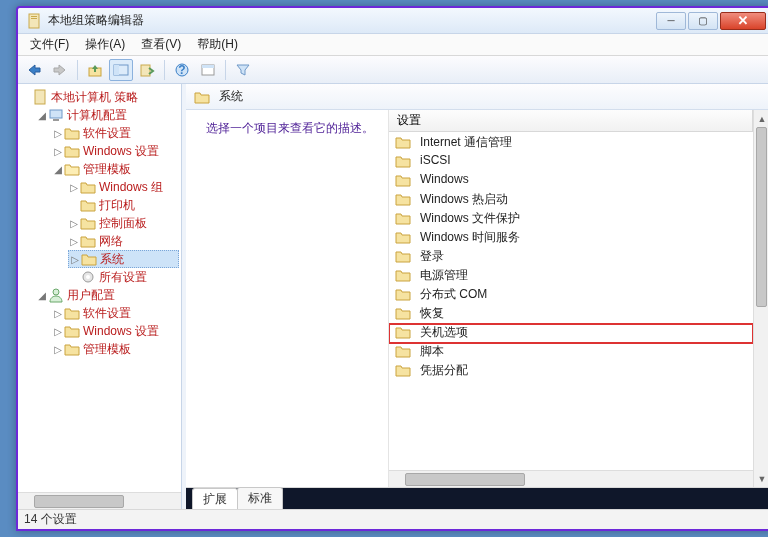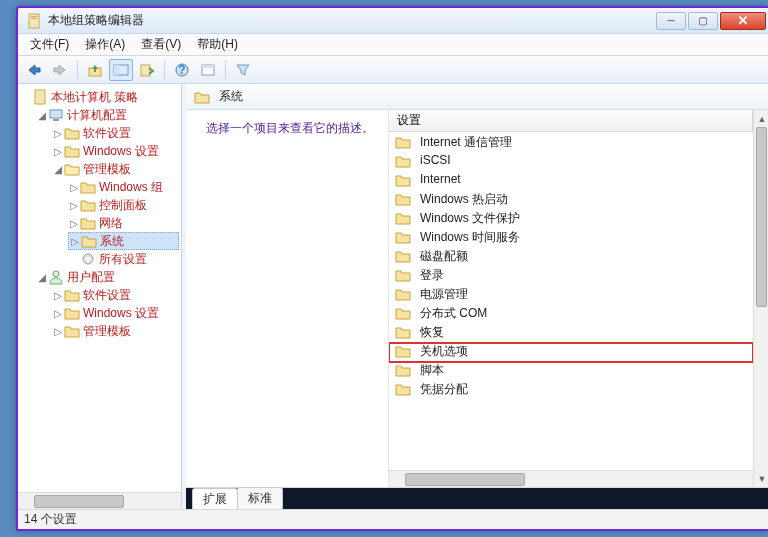--- a/index.html
+++ b/index.html
@@ -190,20 +190,29 @@
                           <div class="tree-row">
                             <span class="twisty">▷</span>
                             <svg class="ticon" viewBox="0 0 16 16">
                               <path d="M1 4h5l1 2h8v8H1z" class="i-folder"></path>
                             </svg>
                             <span class="tlabel">Windows 组</span>
                           </div>
                         </li>
                       <li>
                           <div class="tree-row">
+                            <span class="twisty none">▷</span>
+                            <svg class="ticon" viewBox="0 0 16 16">
+                              <path d="M1 4h5l1 2h8v8H1z" class="i-folder"></path>
+                            </svg>
+                            <span class="tlabel">打印机</span>
+                          </div>
+                        </li>
+                      <li>
+                          <div class="tree-row">
                             <span class="twisty">▷</span>
                             <svg class="ticon" viewBox="0 0 16 16">
                               <path d="M1 4h5l1 2h8v8H1z" class="i-folder"></path>
                             </svg>
                             <span class="tlabel">控制面板</span>
                           </div>
                         </li>
                       <li>
                           <div class="tree-row">
                             <span class="twisty">▷</span>
@@ -311,45 +320,39 @@
               <div class="listrow">
                 <svg class="ticon" viewBox="0 0 16 16">
                   <path d="M1 4h5l1 2h8v8H1z" class="i-folder"></path>
                 </svg>
                 <span class="lbl">iSCSI</span>
               </div>
               <div class="listrow">
                 <svg class="ticon" viewBox="0 0 16 16">
                   <path d="M1 4h5l1 2h8v8H1z" class="i-folder"></path>
                 </svg>
-                <span class="lbl">Internet</span>
+                <span class="lbl">Windows</span>
               </div>
               <div class="listrow">
                 <svg class="ticon" viewBox="0 0 16 16">
                   <path d="M1 4h5l1 2h8v8H1z" class="i-folder"></path>
                 </svg>
                 <span class="lbl">Windows 热启动</span>
               </div>
               <div class="listrow">
                 <svg class="ticon" viewBox="0 0 16 16">
                   <path d="M1 4h5l1 2h8v8H1z" class="i-folder"></path>
                 </svg>
                 <span class="lbl">Windows 文件保护</span>
               </div>
               <div class="listrow">
                 <svg class="ticon" viewBox="0 0 16 16">
                   <path d="M1 4h5l1 2h8v8H1z" class="i-folder"></path>
                 </svg>
                 <span class="lbl">Windows 时间服务</span>
-              </div>
-              <div class="listrow">
-                <svg class="ticon" viewBox="0 0 16 16">
-                  <path d="M1 4h5l1 2h8v8H1z" class="i-folder"></path>
-                </svg>
-                <span class="lbl">磁盘配额</span>
               </div>
               <div class="listrow">
                 <svg class="ticon" viewBox="0 0 16 16">
                   <path d="M1 4h5l1 2h8v8H1z" class="i-folder"></path>
                 </svg>
                 <span class="lbl">登录</span>
               </div>
               <div class="listrow">
                 <svg class="ticon" viewBox="0 0 16 16">
                   <path d="M1 4h5l1 2h8v8H1z" class="i-folder"></path>

